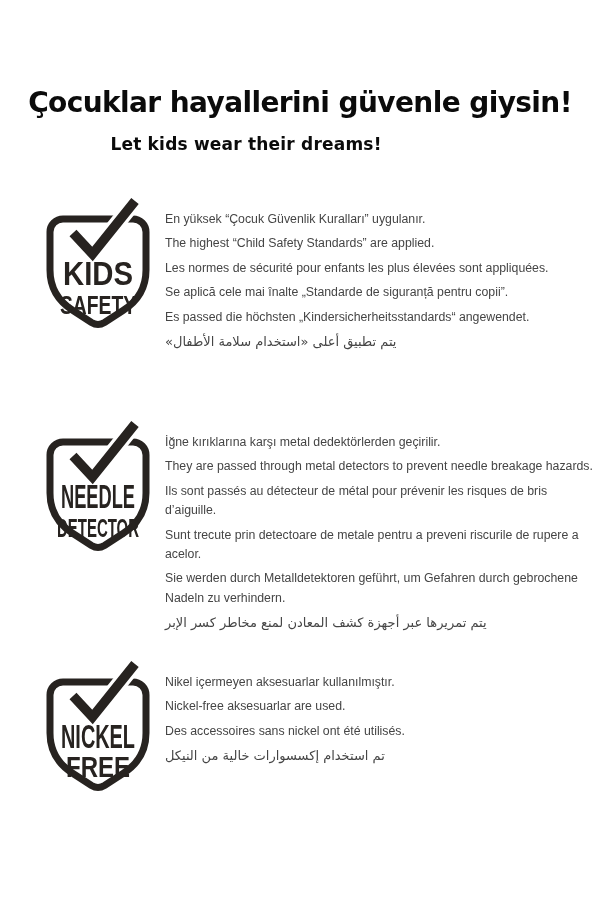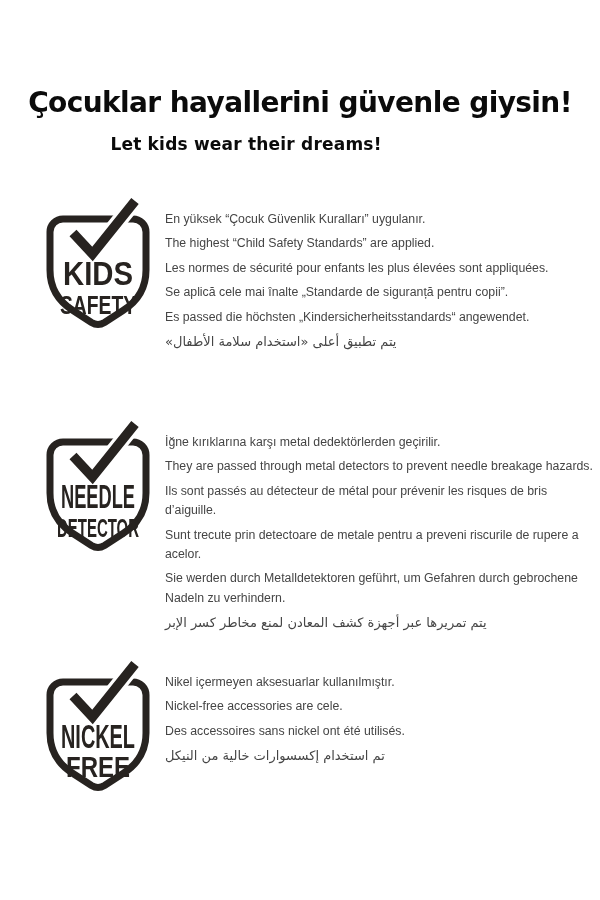--- a/index.html
+++ b/index.html
@@ -86,19 +86,19 @@
       </g>
       <g>
         <polyline points="31,37 50.5,58 93,5" fill="none" stroke="#ffffff" stroke-width="16"></polyline>
         <polyline points="31,37 50.5,58 93,5" fill="none" stroke="#272320" stroke-width="9.5"></polyline>
       </g>
       <text class="badge-label" x="56" y="89" font-size="33" fill="#272320" text-anchor="middle" textLength="74" lengthAdjust="spacingAndGlyphs">NICKEL</text>
       <text class="badge-label" x="56" y="118" font-size="29" fill="#272320" text-anchor="middle" textLength="64" lengthAdjust="spacingAndGlyphs">FREE</text>
     </svg>
     <div class="text-block">
       <p class="line">Nikel içermeyen aksesuarlar kullanılmıştır.</p>
-      <p class="line">Nickel-free accessories are cele.</p>
+      <p class="line">Nickel-free aksesuarlar are used.</p>
       <p class="line">Des accessoires sans nickel ont été utilisés.</p>
       <p class="line ar" dir="rtl">تم استخدام إكسسوارات خالية من النيكل</p>
     </div>
   </div>
 
 </div>
 
 </body></html>

